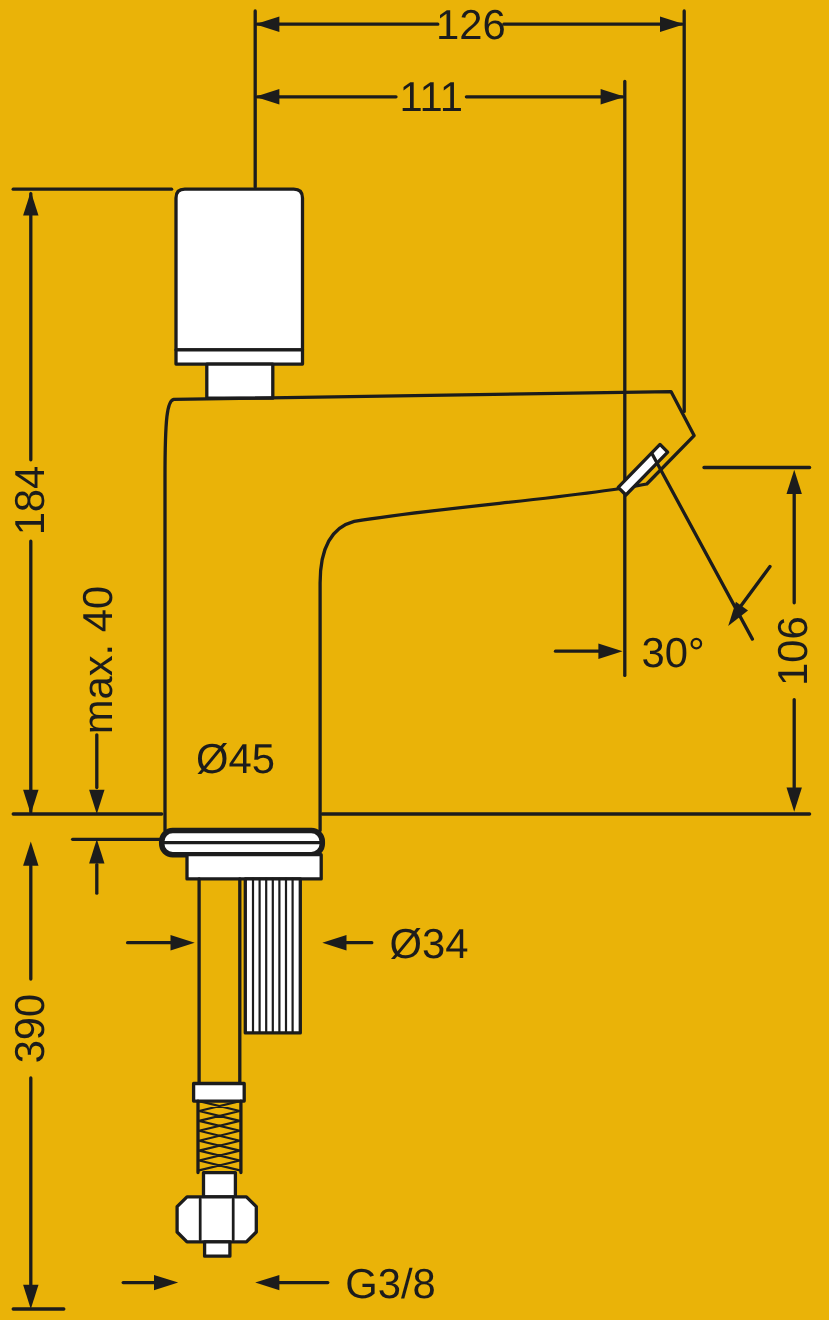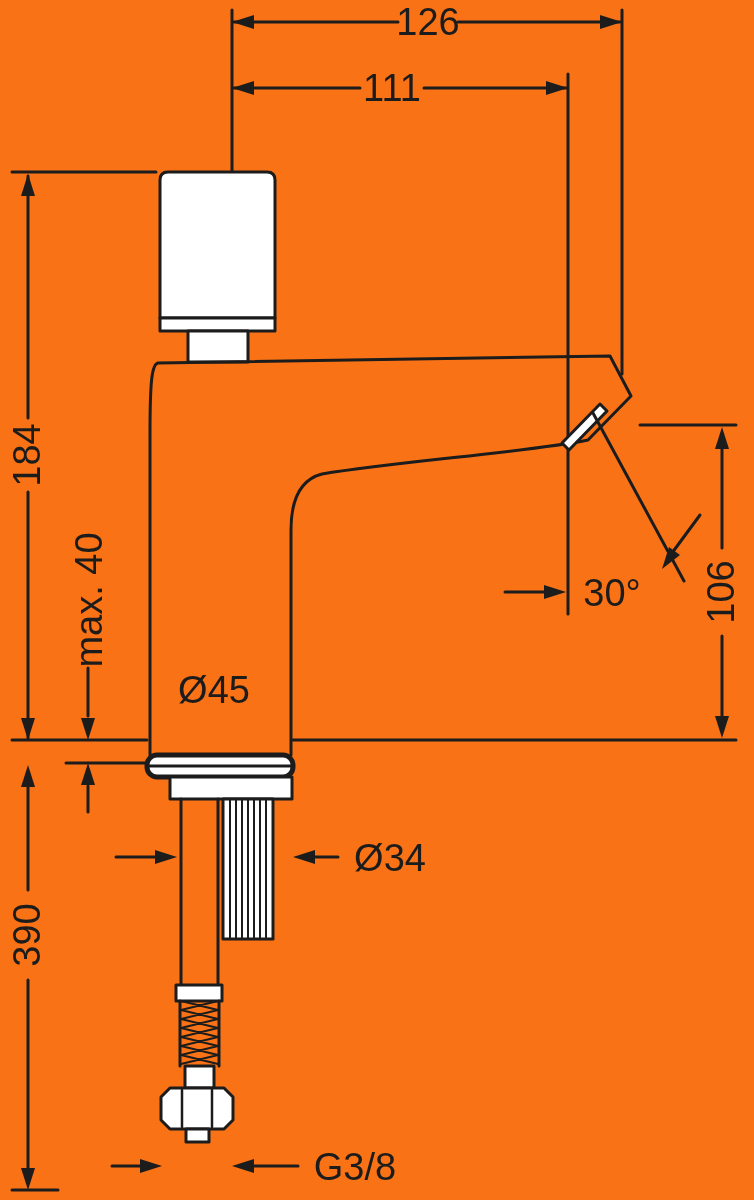--- a/index.html
+++ b/index.html
@@ -3,21 +3,21 @@
 <meta charset="utf-8">
 <style>
   html, body {
     margin: 0;
     padding: 0;
     background: #ffffff;
   }
   .canvas {
     width: 754px;
     height: 1200px;
-    background: #f97316;
+    background: #eab308;
     position: relative;
     overflow: hidden;
   }
   svg { display: block; }
   .ln  { fill: none; stroke: #1c1c1c; stroke-width: 3; stroke-linecap: round; stroke-linejoin: round; }
   .ln2 { stroke-width: 2; }
   .ln25{ stroke-width: 2.5; }
   .thick { stroke-width: 5; }
   .fw  { fill: #ffffff; }
   .ar  { fill: #1c1c1c; stroke: none; }

